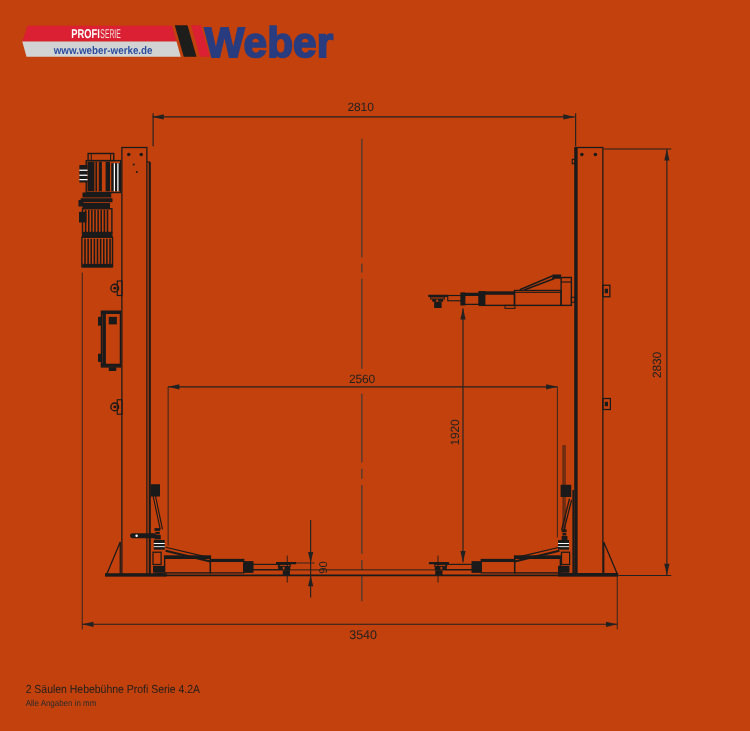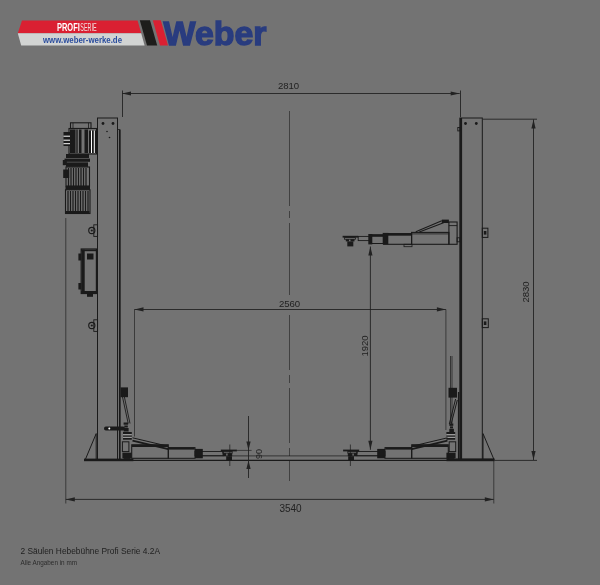--- a/index.html
+++ b/index.html
@@ -1,16 +1,16 @@
 <!DOCTYPE html>
 <html><head>
 <meta charset="utf-8">
 <style>
   html,body{margin:0;padding:0;background:#fff;}
-  #page{position:relative;width:600px;height:585px;background:#737373;overflow:hidden;
+  #page{position:relative;width:600px;height:585px;background:#c2410c;overflow:hidden;
         font-family:"Liberation Sans", sans-serif;}
   svg{position:absolute;left:0;top:0;}
   text{font-family:"Liberation Sans", sans-serif;}
 </style>
 </head>
 <body>
 <div id="page">
 <svg width="600" height="585" viewBox="0 0 600 585">
 
   <g>

